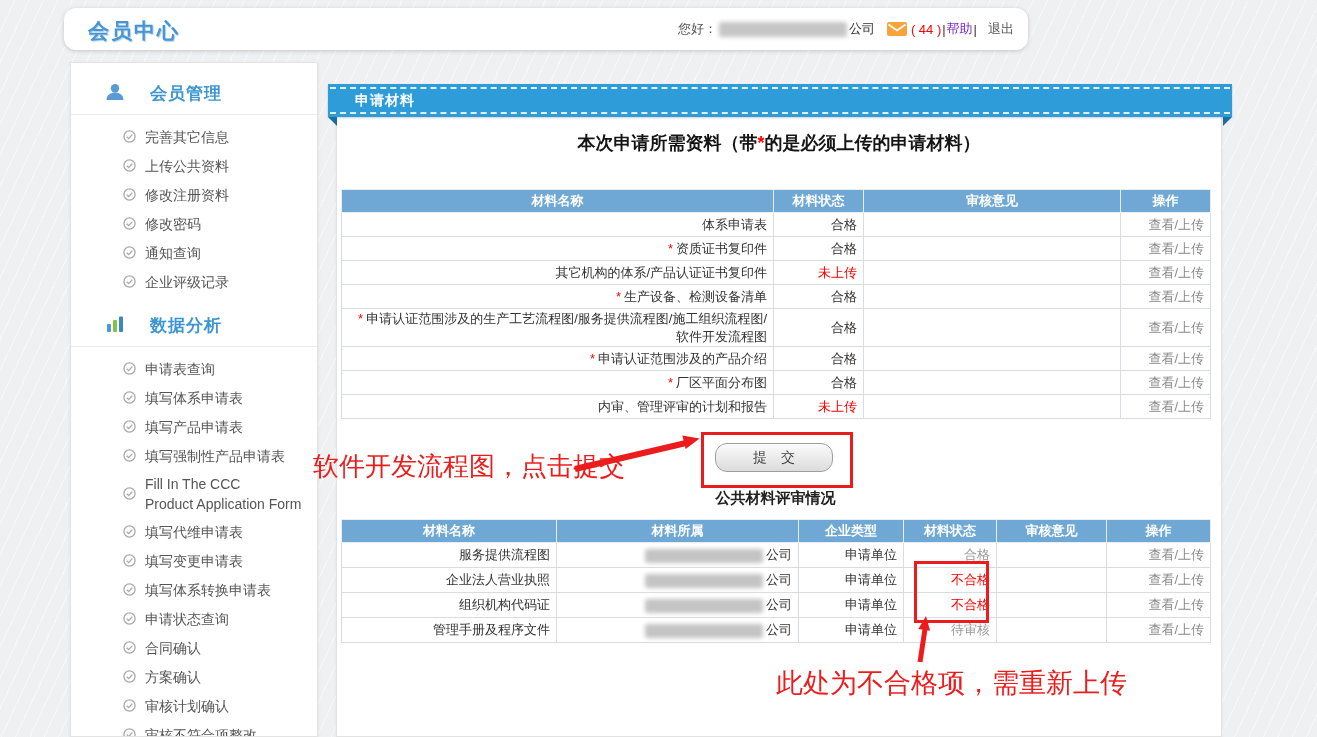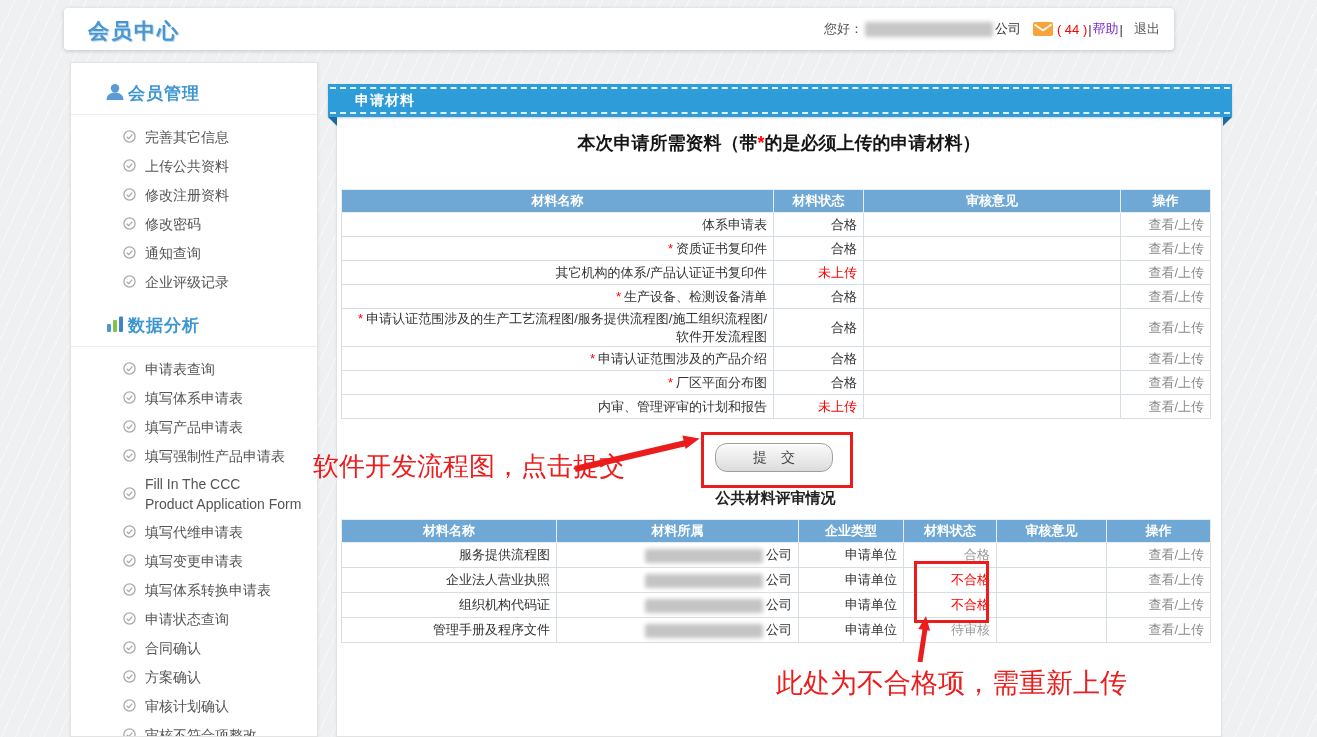--- a/index.html
+++ b/index.html
@@ -4,38 +4,38 @@
 <style>
   html,body{margin:0;padding:0;}
   #app{
     position:relative;width:1317px;height:737px;overflow:hidden;
     background:
       repeating-linear-gradient(115deg, rgba(255,255,255,.5) 0 1px, rgba(0,0,0,0) 1px 13px),
       #eef0f1;
     font-family:"Liberation Sans","DejaVu Sans",sans-serif;
   }
   
-  .topbar{position:absolute;left:64px;top:8px;width:1110px;height:42px;background:#fff;
-    border-radius:4px;box-shadow:0 1px 4px rgba(0,0,0,.18);}
+  .topbar{position:absolute;left:64px;top:8px;width:964px;height:42px;background:#fff;
+    border-radius:12px;box-shadow:0 1px 4px rgba(0,0,0,.18);}
   .logo{position:absolute;left:24px;top:9px;font-size:21px;font-weight:bold;letter-spacing:2px;
     color:var(--c-logo,#4596d2);text-shadow:1px 1px 1px rgba(80,140,190,.45);cursor:pointer;}
   .user-area{position:absolute;right:14px;top:0;height:42px;display:flex;align-items:center;
     font-size:13px;color:#555;}
   .blur-name{display:inline-block;width:128px;height:15px;background:#c6c6c6;border-radius:2px;
     filter:blur(2.2px);margin:0 2px;}
   .mail-icon{display:inline-flex;align-items:center;margin:0 4px 0 12px;cursor:pointer;}
   .mail-count{color:var(--c-red,#f00);cursor:pointer;}
   .sep{color:#333;margin:0 1px;}
   .help{color:var(--c-help,#7b2acd);cursor:pointer;text-decoration:none;}
   .logout{color:#555;margin-left:10px;cursor:pointer;text-decoration:none;}
   
   .sidebar{position:absolute;left:70px;top:62px;width:248px;height:675px;background:#fff;
     border:1px solid #e3e3e3;box-sizing:border-box;box-shadow:0 1px 3px rgba(0,0,0,.08);
     padding-top:6px;overflow:hidden;}
-  .side-head{display:flex;align-items:center;gap:3px;padding:13px 0 9px 34px;
+  .side-head{display:flex;align-items:center;gap:25px;padding:13px 0 9px 34px;
     border-bottom:1px solid #ececec;margin-bottom:8px;}
   .side-head-text{font-size:17px;font-weight:bold;color:var(--c-sidehead,#3d96d1);letter-spacing:1px;}
   .side-list{list-style:none;margin:0 0 4px;padding:0;}
   .side-item{display:flex;align-items:center;gap:9px;padding:6px 0 6px 52px;
     font-size:14px;color:#555;cursor:pointer;line-height:15px;}
   .item-icon{flex:0 0 auto;margin-top:1px;}
   .item-label .line2{display:block;margin-top:5px;}
   
   .panel{position:absolute;left:336px;top:96px;width:886px;height:641px;background:#fff;
     border:1px solid #e2e2e2;box-sizing:border-box;box-shadow:0 1px 3px rgba(0,0,0,.06);}

